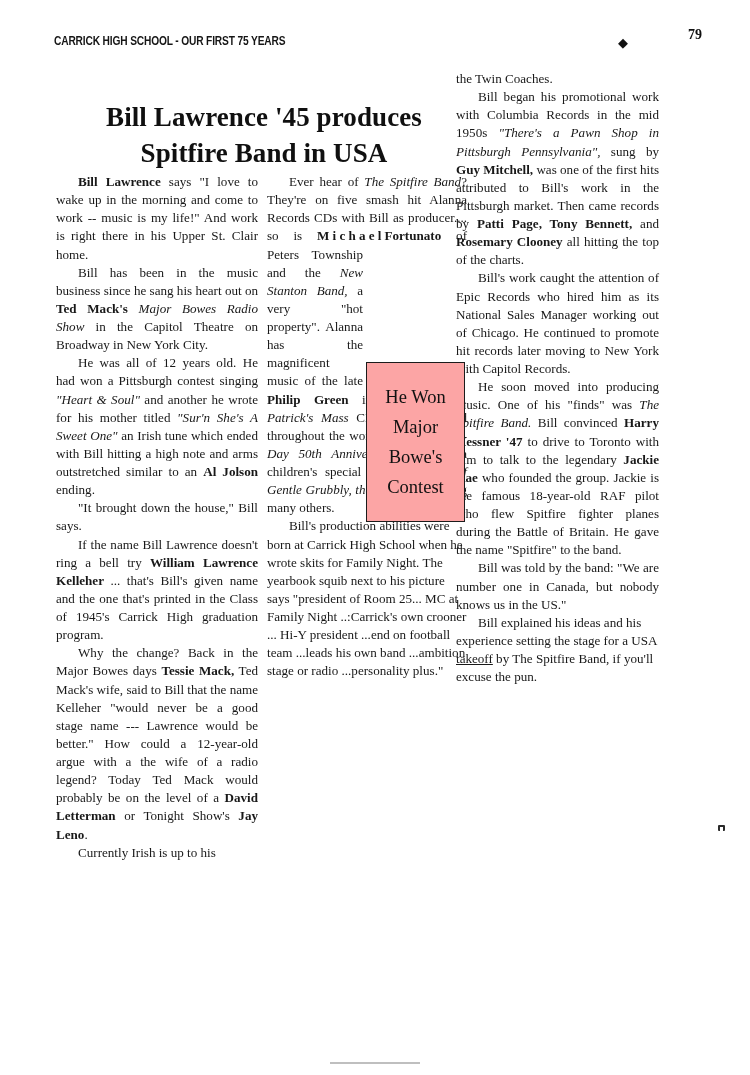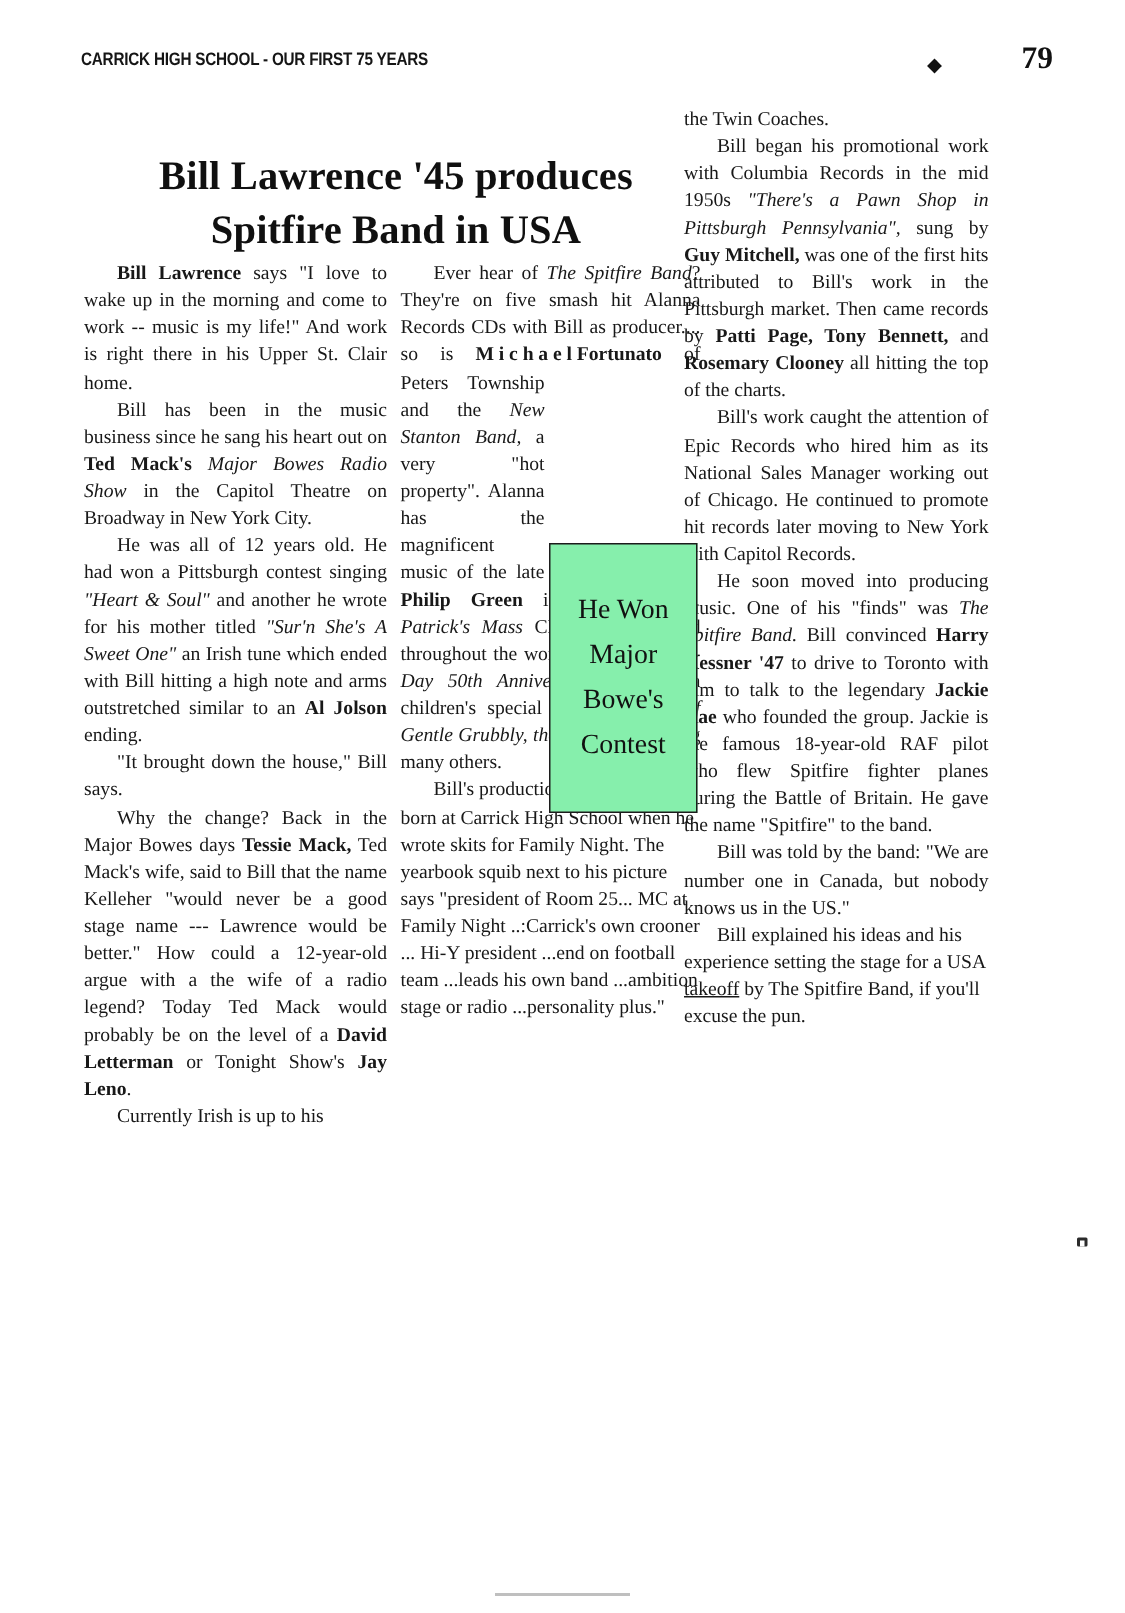--- a/index.html
+++ b/index.html
@@ -46,21 +46,21 @@
     font-size: 13px;
     color: #111;
     line-height: 1;
   }
   .rh-page {
     position: absolute;
     right: 0;
     top: -6px;
     font-family: "Liberation Serif", "DejaVu Serif", serif;
     font-weight: bold;
-    font-size: 21px;
+    font-size: 14px;
     color: #111;
     line-height: 1;
   }
 
   
   .headline {
     position: absolute;
     top: 82px;
     left: 54px;
     width: 420px;
@@ -99,28 +99,28 @@
   i, .i { font-style: italic; }
   .u { text-decoration: underline; }
   .sp { letter-spacing: 3.2px; }
 
   
   .pullquote {
     position: absolute;
     left: 366px;
     top: 362px;
     width: 99px;
-    height: 180px;
+    height: 160px;
     border: 1.4px solid #1c1c1c;
     box-sizing: border-box;
     display: flex;
     flex-direction: column;
     align-items: center;
     justify-content: center;
-    background: #86efac;
+    background: #fca5a5;
     font-size: 18.5px;
     line-height: 1.63;
     text-align: center;
     color: #111;
     z-index: 5;
   }
   .pullquote .pq-line { display: block; white-space: nowrap; }
 
   
   .pq-shim {
@@ -178,20 +178,21 @@
   <span class="pq-line">Major</span>
   <span class="pq-line">Bowe's</span>
   <span class="pq-line">Contest</span>
 </div>
 
 <div class="col" id="col1">
   <p><b>Bill Lawrence</b><span> says "I love to wake up in the morning and come to work -- music is my life!" And work is right there in his Upper St. Clair home.</span></p>
   <p><span>Bill has been in the music business since he sang his heart out on </span><b>Ted Mack's</b><span> </span><i>Major Bowes Radio Show</i><span> in the Capitol Theatre on Broadway in New York City.</span></p>
   <p><span>He was all of 12 years old. He had won a Pittsburgh contest singing </span><i>"Heart &amp; Soul"</i><span> and another he wrote for his mother titled </span><i>"Sur'n She's A Sweet One"</i><span> an Irish tune which ended with Bill hitting a high note and arms outstretched similar to an </span><b>Al Jolson</b><span> ending.</span></p>
   <p>"It brought down the house," Bill says.</p>
+  <p><span>If the name Bill Lawrence doesn't ring a bell try </span><b>William Lawrence Kelleher</b><span> ... that's Bill's given name and the one that's printed in the Class of 1945's Carrick High graduation program.</span></p>
   <p><span>Why the change? Back in the Major Bowes days </span><b>Tessie Mack,</b><span> Ted Mack's wife, said to Bill that the name Kelleher "would never be a good stage name --- Lawrence would be better." How could a 12-year-old argue with a the wife of a radio legend? Today Ted Mack would probably be on the level of a </span><b>David Letterman</b><span> or Tonight Show's </span><b>Jay Leno</b><span>.</span></p>
   <p>Currently Irish is up to his</p>
 </div>
 
 <div class="col" id="col2">
   <p><span>Ever hear of </span><i>The Spitfire Band</i><span>? They're on five smash hit Alanna Records CDs with Bill as producer.... so is </span><span class="pq-shim"></span><b class="sp">Michael</b><b>Fortunato</b><span> of Peters Township and the </span><i>New Stanton Band,</i><span> a very "hot property". Alanna has the magnificent music of the late </span><b>Philip Green</b><span> including his </span><i>St. Patrick's Mass</i><span> CD that is beloved throughout the world. Bill did the </span><i>D-Day 50th Anniversary</i><span> CD and a children's special CD </span><i>"The Tale of Gentle Grubbly, the Muncher"</i><span> among many others.</span></p>
   <p>Bill's production abilities were born at Carrick High School when he wrote skits for Family Night.  The yearbook squib next to his picture says "president of Room 25... MC at Family Night ..:Carrick's own crooner ... Hi-Y president ...end on football team ...leads his own band ...ambition stage or radio ...personality plus."</p>
 </div>
 
 <div class="col" id="col3">

